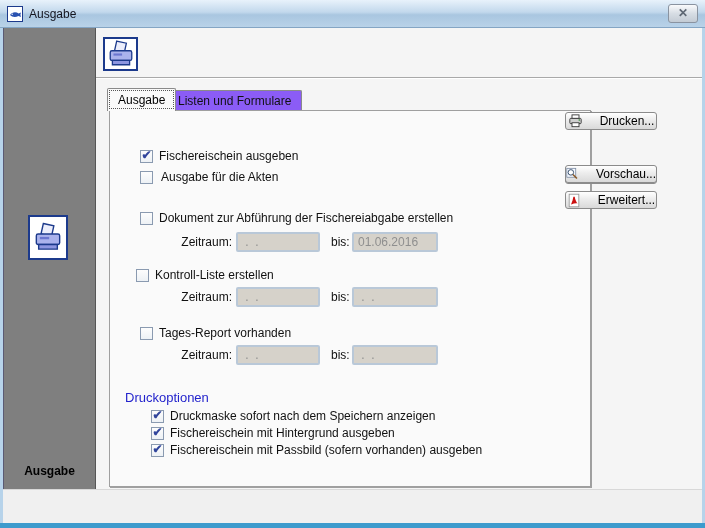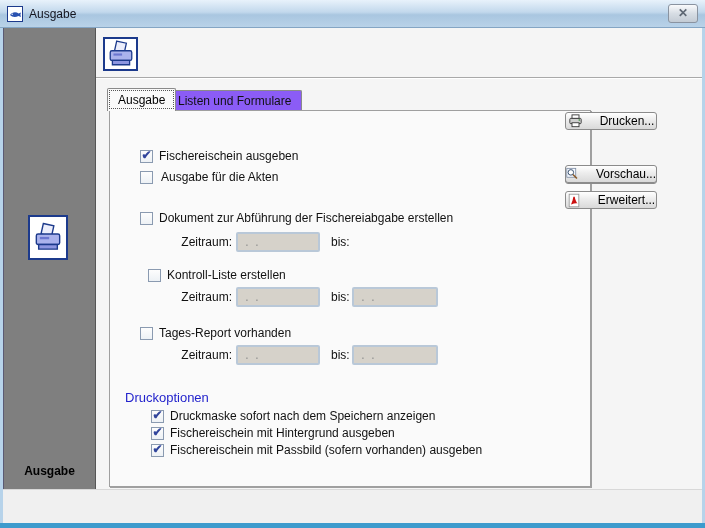--- a/index.html
+++ b/index.html
@@ -131,22 +131,23 @@
     <span>Ausgabe für die Akten</span>
   </div>
 
   <div class="row" style="left:140px; top:211px;">
     <span class="cb"></span>
     <span>Dokument zur Abführung der Fischereiabgabe erstellen</span>
   </div>
   <div class="flabel rt" style="left:140px; top:232px; width:92px;">Zeitraum:</div>
   <input class="field" style="left: 236px; top: 232px; width: 84px;" disabled="" value=" .  .">
   <div class="flabel" style="left:331px; top:232px;">bis:</div>
-
-  <div class="row" style="left:148px; top:268px;">
+  <input class="field" style="left: 352px; top: 232px; width: 86px;" disabled="" value="01.06.2016">
+
+  <div class="row" style="left:136px; top:268px;">
     <span class="cb"></span>
     <span>Kontroll-Liste erstellen</span>
   </div>
   <div class="flabel rt" style="left:140px; top:287px; width:92px;">Zeitraum:</div>
   <input class="field" style="left: 236px; top: 287px; width: 84px;" disabled="" value=" .  .">
   <div class="flabel" style="left:331px; top:287px;">bis:</div>
   <input class="field" style="left: 352px; top: 287px; width: 86px;" disabled="" value=" .  .">
 
   <div class="row" style="left:140px; top:326px;">
     <span class="cb"></span>

